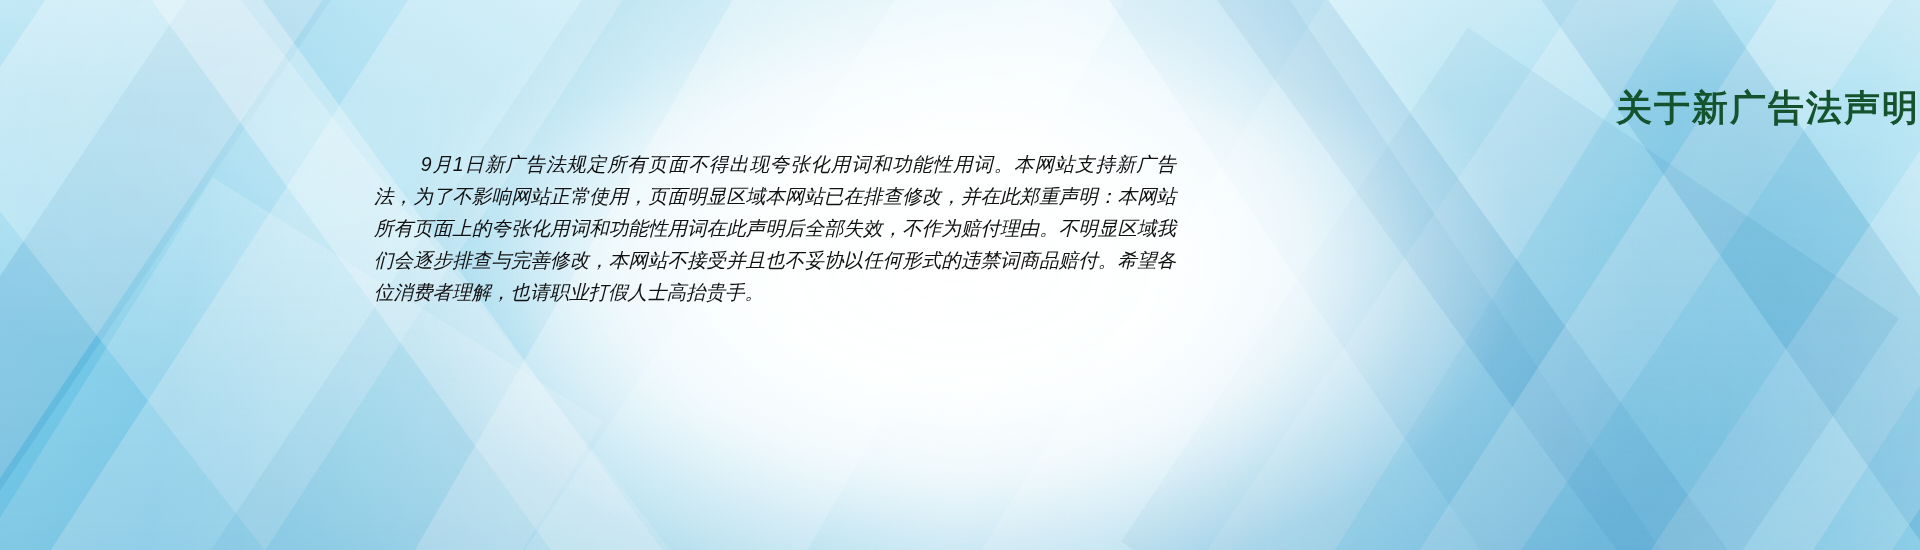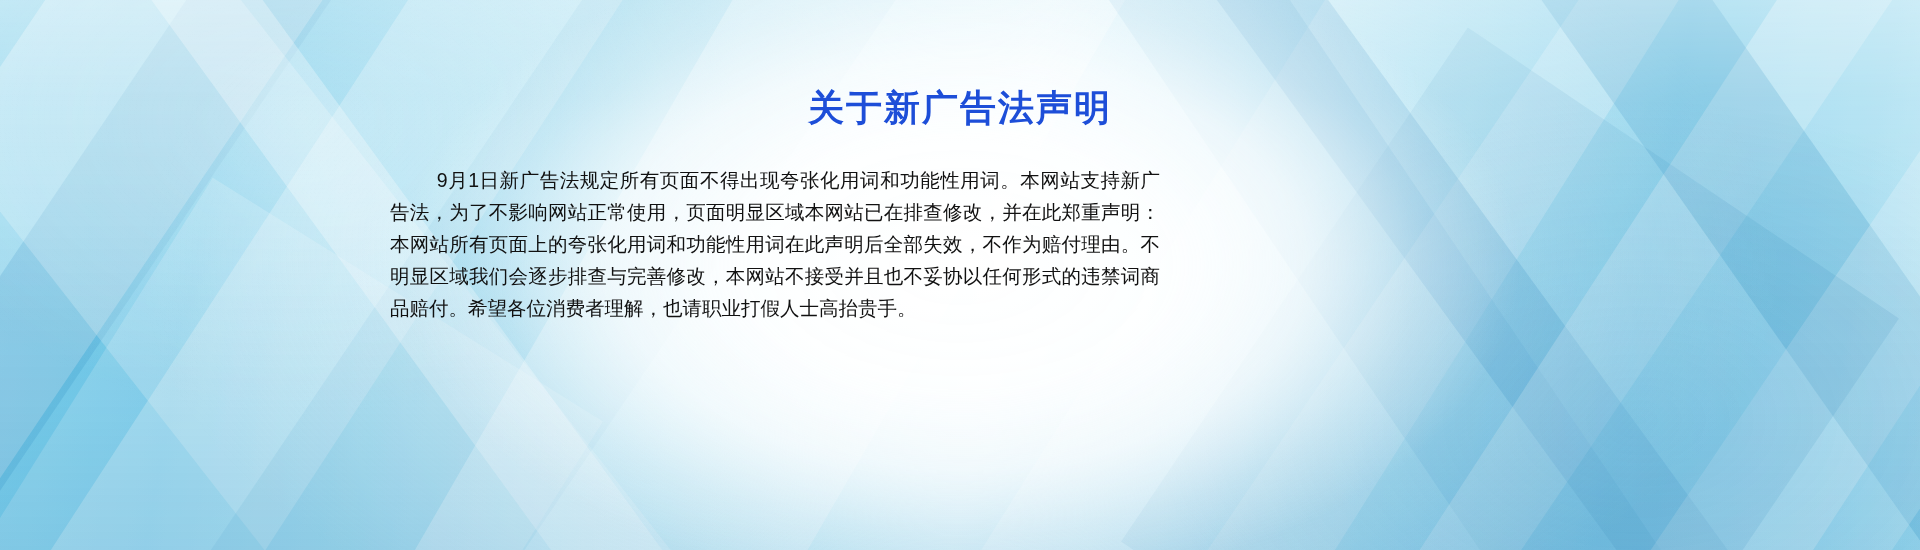--- a/index.html
+++ b/index.html
@@ -98,43 +98,44 @@
     position: absolute;
     left: 0; right: 0; top: 0;
     height: 550px;
   }
 
   #page-title {
     position: absolute;
     top: 88px;
     left: 0;
     width: 1920px;
-    text-align: center;
+    text-align: right;
     font-size: 36px;
     font-weight: bold;
     letter-spacing: 2px;
-    color: #1d4ed8;
+    color: #14532d;
     line-height: 1.1;
   }
 
   #statement-body {
     position: absolute;
     top: 148px;
     left: 374px;
     width: 802px;
     color: #111111;
     font-size: 19.5px;
     line-height: 32px;
   }
 
   .para {
-    margin: 16px;
+    margin: 0;
     text-align: justify;
     text-justify: inter-ideograph;
     text-align-last: left;
+    font-style: italic;
   }
   .para.indent {
     text-indent: 2.4em;
   }
 </style>
 </head>
 <body>
 
 <div id="banner">
 

